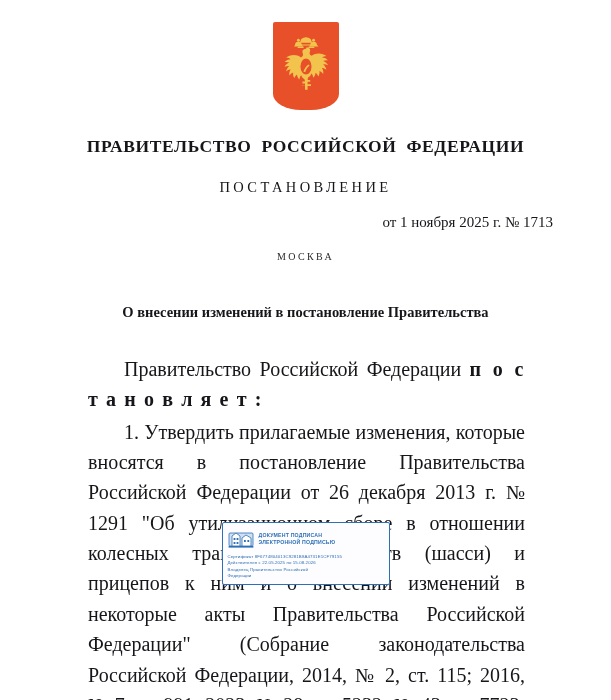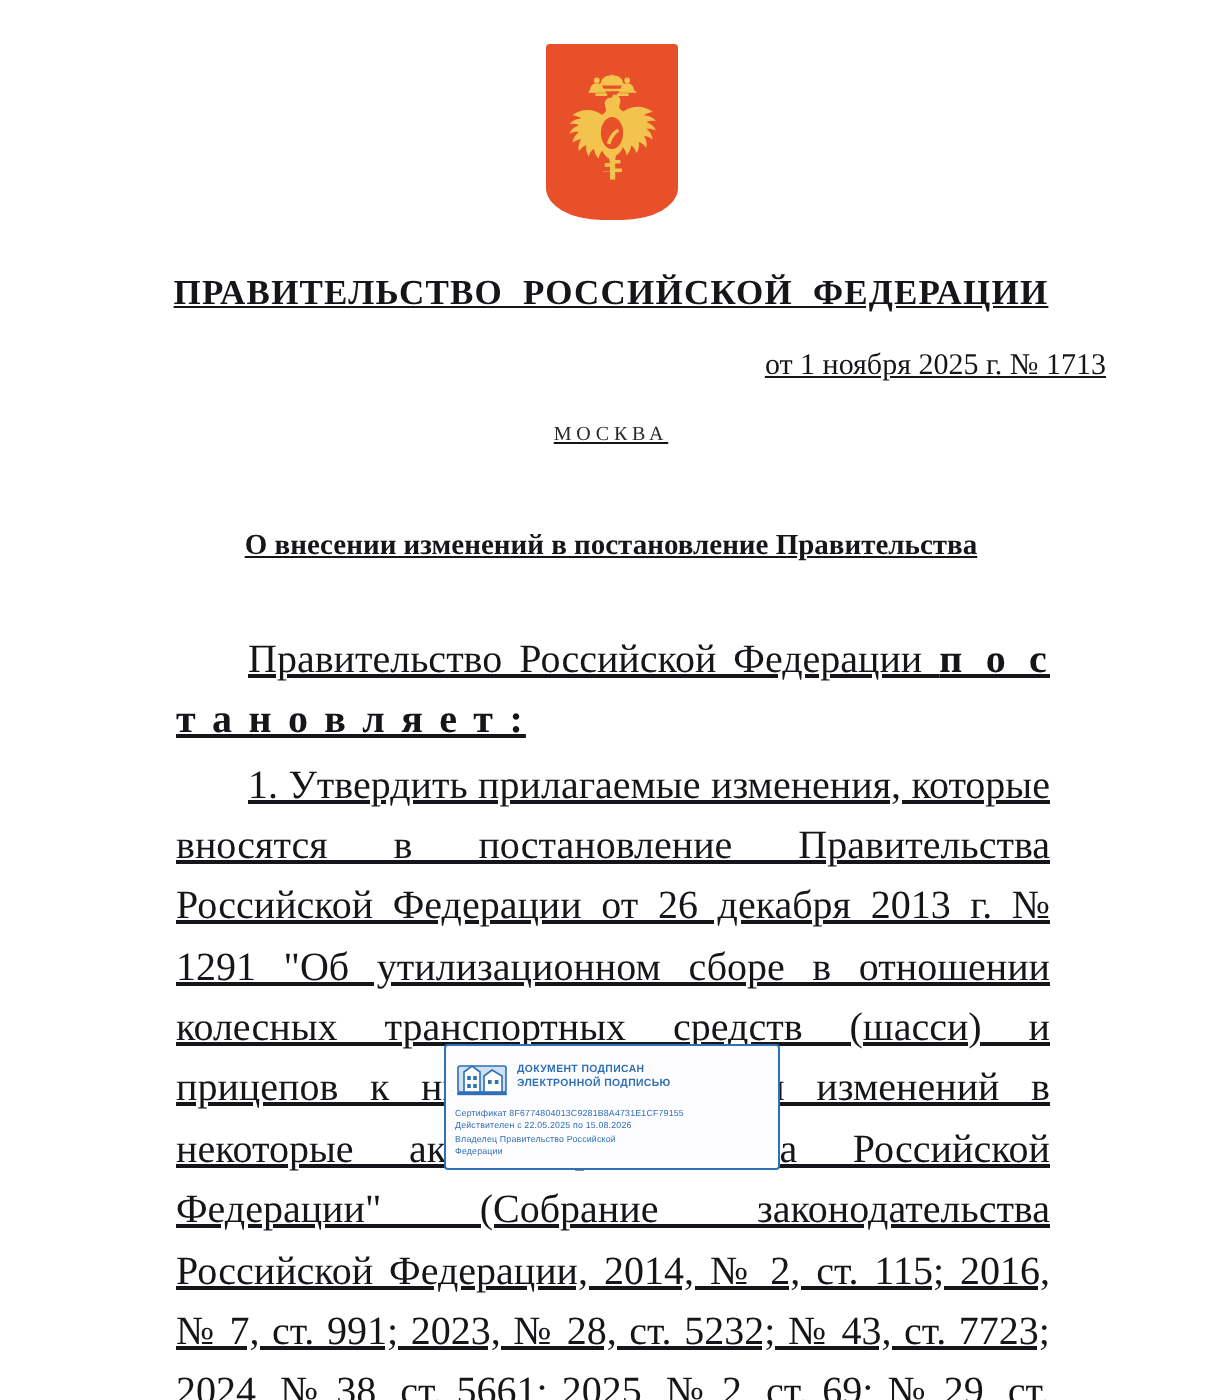--- a/index.html
+++ b/index.html
@@ -13,21 +13,20 @@
     font-family: "Liberation Serif", serif;
     color: #16161a;
     overflow: hidden;
   }
   .page {
     position: relative;
     width: 611px;
     height: 640px;
     box-sizing: border-box;
     padding: 0 58px;
-    text-decoration: underline;
   }
 
   
   .emblem-wrap {
     display: flex;
     justify-content: center;
     padding-top: 22px;
   }
   .emblem {
     position: relative;
@@ -185,20 +184,21 @@
 
           <path d="M26 11.8c-2.4 0-3.6 1.4-3.6 3 0 1.2.6 2 .6 3.2 0 1-.8 1.6-2 2.4-2.2-1.6-4.6-2.4-7.2-2.4-3 0-5.6 1-7.6 2.6 2 .2 3.4.8 4.4 1.6-2.6.2-4.6 1.2-6 2.8 2-.2 3.6 0 4.8.6-2.2.8-3.8 2.2-4.8 4.2 1.8-.8 3.4-1 4.8-.8-1.8 1.4-2.8 3.2-3.2 5.4 1.6-1.2 3-1.8 4.4-1.8-1.2 1.8-1.6 3.8-1.2 6 1.2-1.6 2.4-2.6 3.8-3-.4 2 0 3.8 1.2 5.6.6-1.8 1.4-3 2.6-3.8.2 2 1 3.6 2.4 5 .2-1.8.8-3.2 1.8-4.2.6 1.8 1.8 3.2 3.4 4.2l.4 2.2h-2.6v1.8h2.6v2.4h-3.4V49h3.4v3.8h2.6V49h3.4v-1.8h-3.4v-2.4h2.6V43h-2.6l.4-2.2c1.6-1 2.8-2.4 3.4-4.2 1 1 1.6 2.4 1.8 4.2 1.4-1.4 2.2-3 2.4-5 1.2.8 2 2 2.6 3.8 1.2-1.8 1.6-3.6 1.2-5.6 1.4.4 2.6 1.4 3.8 3 .4-2.2 0-4.2-1.2-6 1.4 0 2.8.6 4.4 1.8-.4-2.2-1.4-4-3.2-5.4 1.4-.2 3 0 4.8.8-1-2-2.6-3.4-4.8-4.2 1.2-.6 2.8-.8 4.8-.6-1.4-1.6-3.4-2.6-6-2.8 1-.8 2.4-1.4 4.4-1.6-2-1.6-4.6-2.6-7.6-2.6-2.6 0-5 .8-7.2 2.4-1.2-.8-2-1.4-2-2.4 0-1.2.6-2 .6-3.2 0-1.6-1.2-3-3.6-3z"></path>
         </g>
         <ellipse cx="26" cy="29.5" rx="6.2" ry="8.6" fill="#e8502a" stroke="#f2c34d" stroke-width="1.3"></ellipse>
         <path d="M23.4 34.6c1.2-3.6 3-6 5.4-7.2l.8 1.4c-2 1.2-3.4 3.2-4.4 6.4z" fill="#f2c34d"></path>
       </svg>
     </div>
   </div>
 
   <div class="gov-title">ПРАВИТЕЛЬСТВО  РОССИЙСКОЙ  ФЕДЕРАЦИИ</div>
+  <div class="doc-type">ПОСТАНОВЛЕНИЕ</div>
   <div class="doc-date">от 1 ноября 2025 г. № 1713</div>
   <div class="city">МОСКВА</div>
 
   <div class="subject">
     <div>О внесении изменений в постановление Правительства</div>
   </div>
 
   <div class="body-text">
     <p><span>Правительство Российской Федерации </span><span class="spaced">п о с т а н о в л я е т :</span></p>
     <p>1. Утвердить прилагаемые изменения, которые вносятся в постановление Правительства Российской Федерации от 26 декабря 2013 г. № 1291 "Об утилизационном сборе в отношении колесных транспортных средств (шасси) и прицепов к ним и о внесении изменений в некоторые акты Правительства Российской Федерации" (Собрание законодательства Российской Федерации, 2014, № 2, ст. 115; 2016, № 7, ст. 991; 2023, № 28, ст. 5232; № 43, ст. 7723; 2024, № 38, ст. 5661; 2025, № 2, ст. 69; № 29, ст. 4298).</p>

